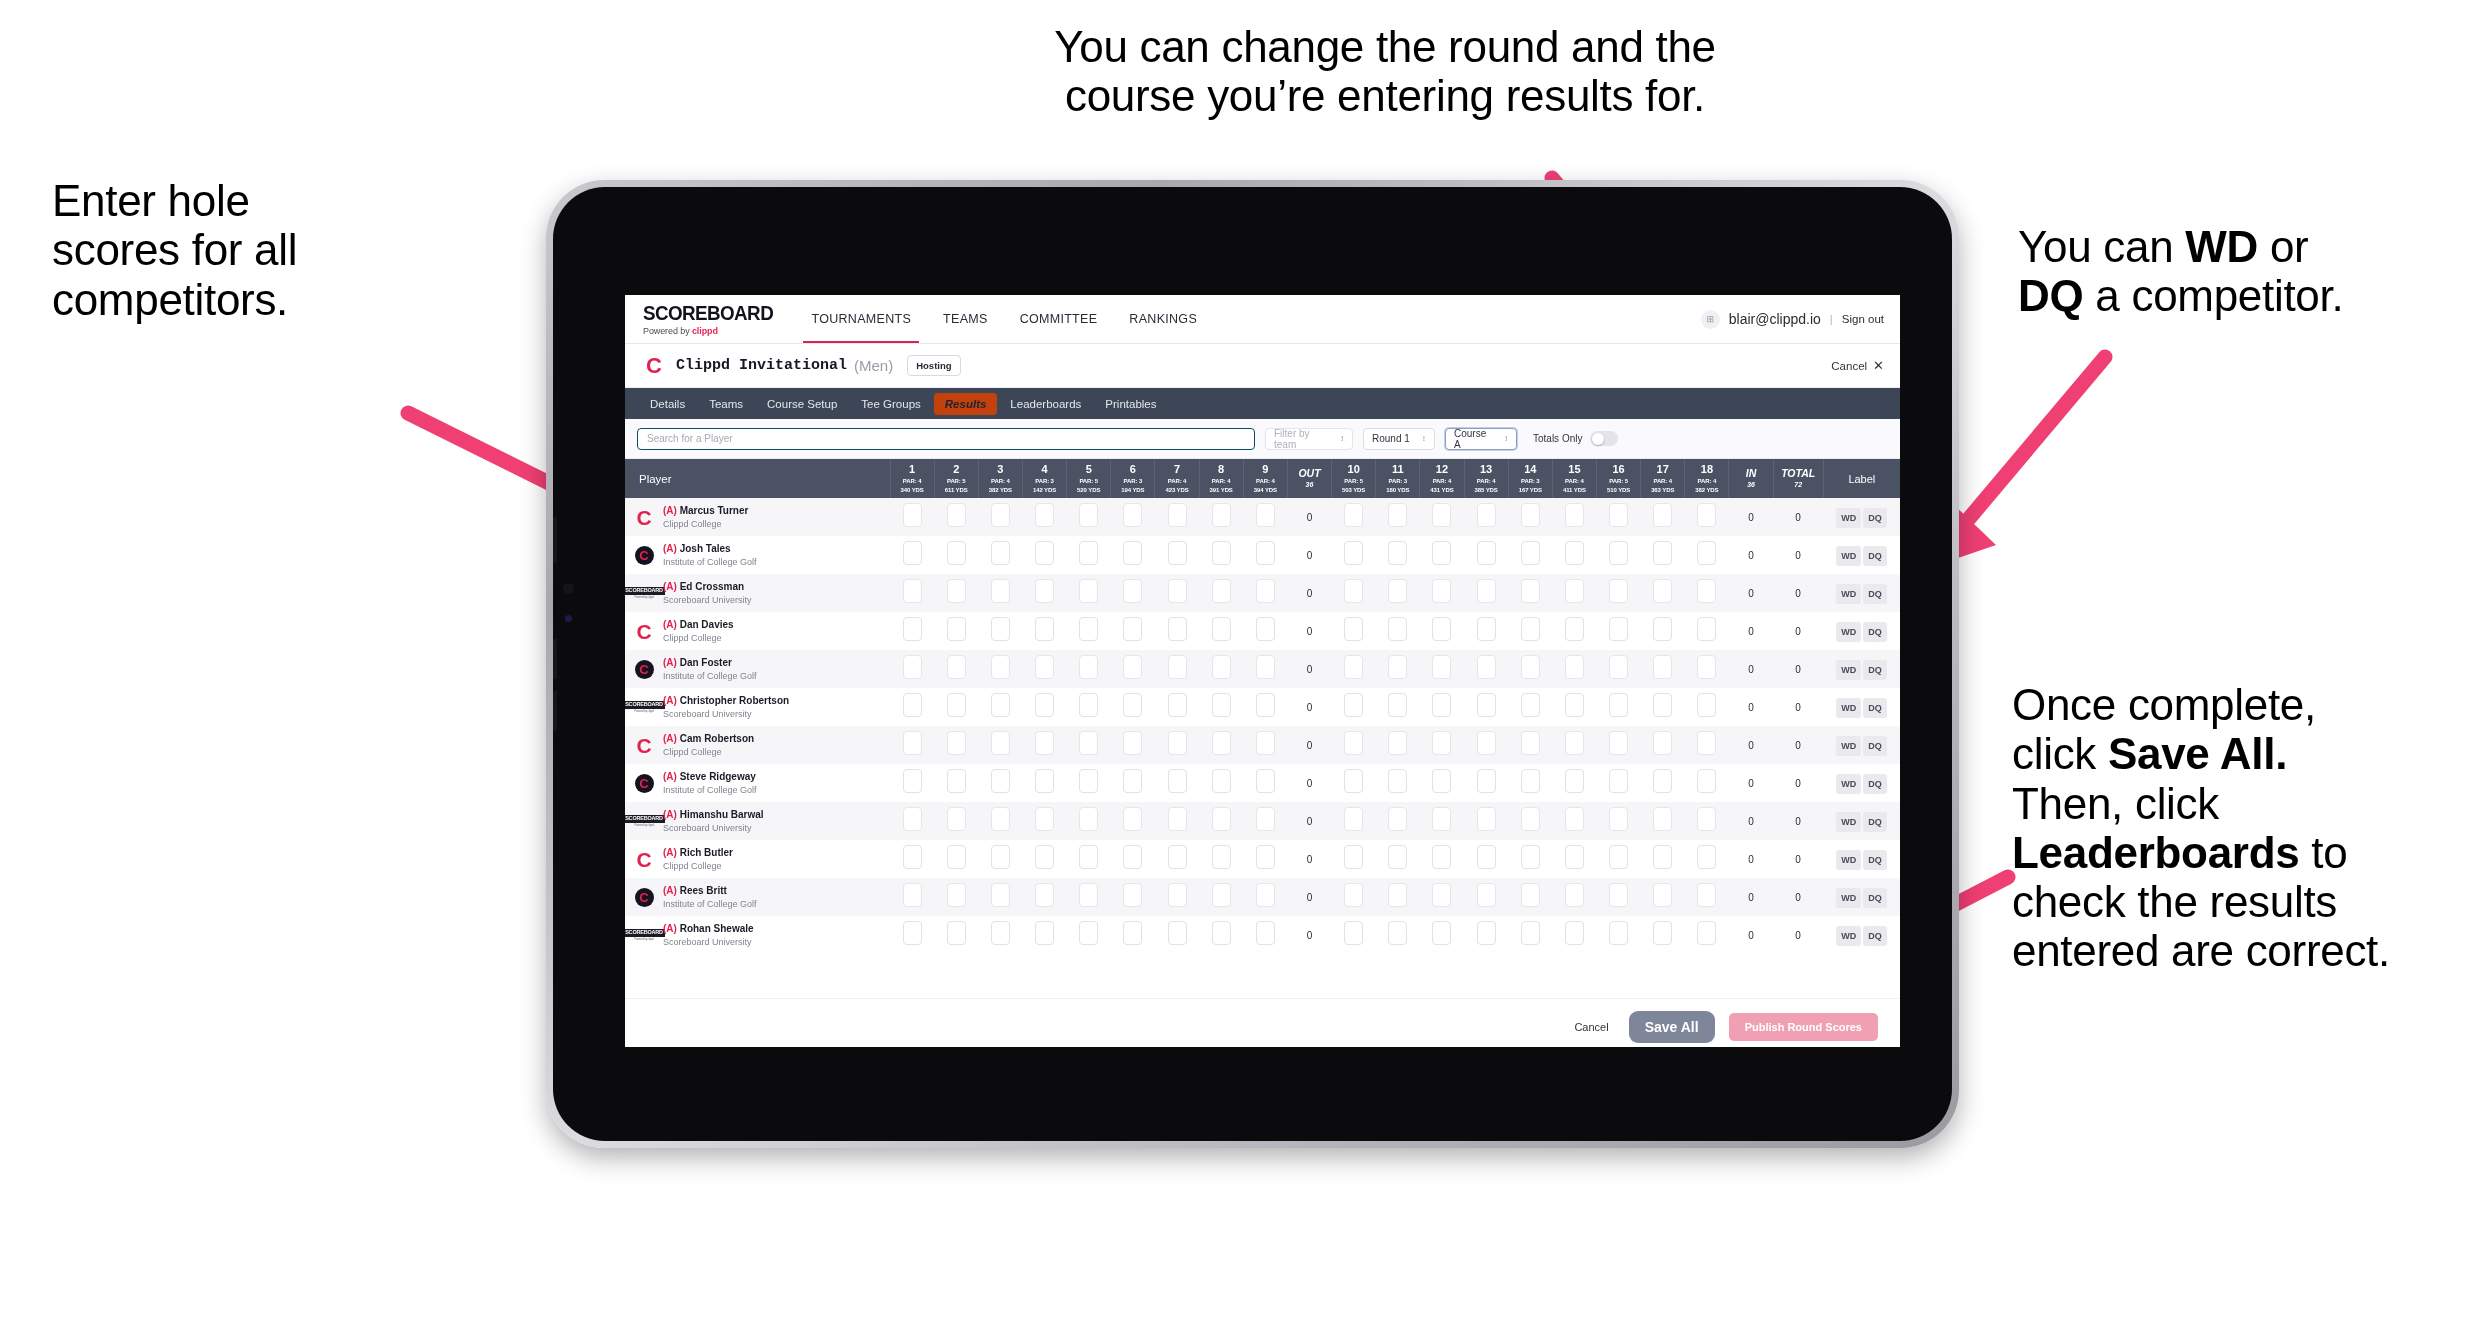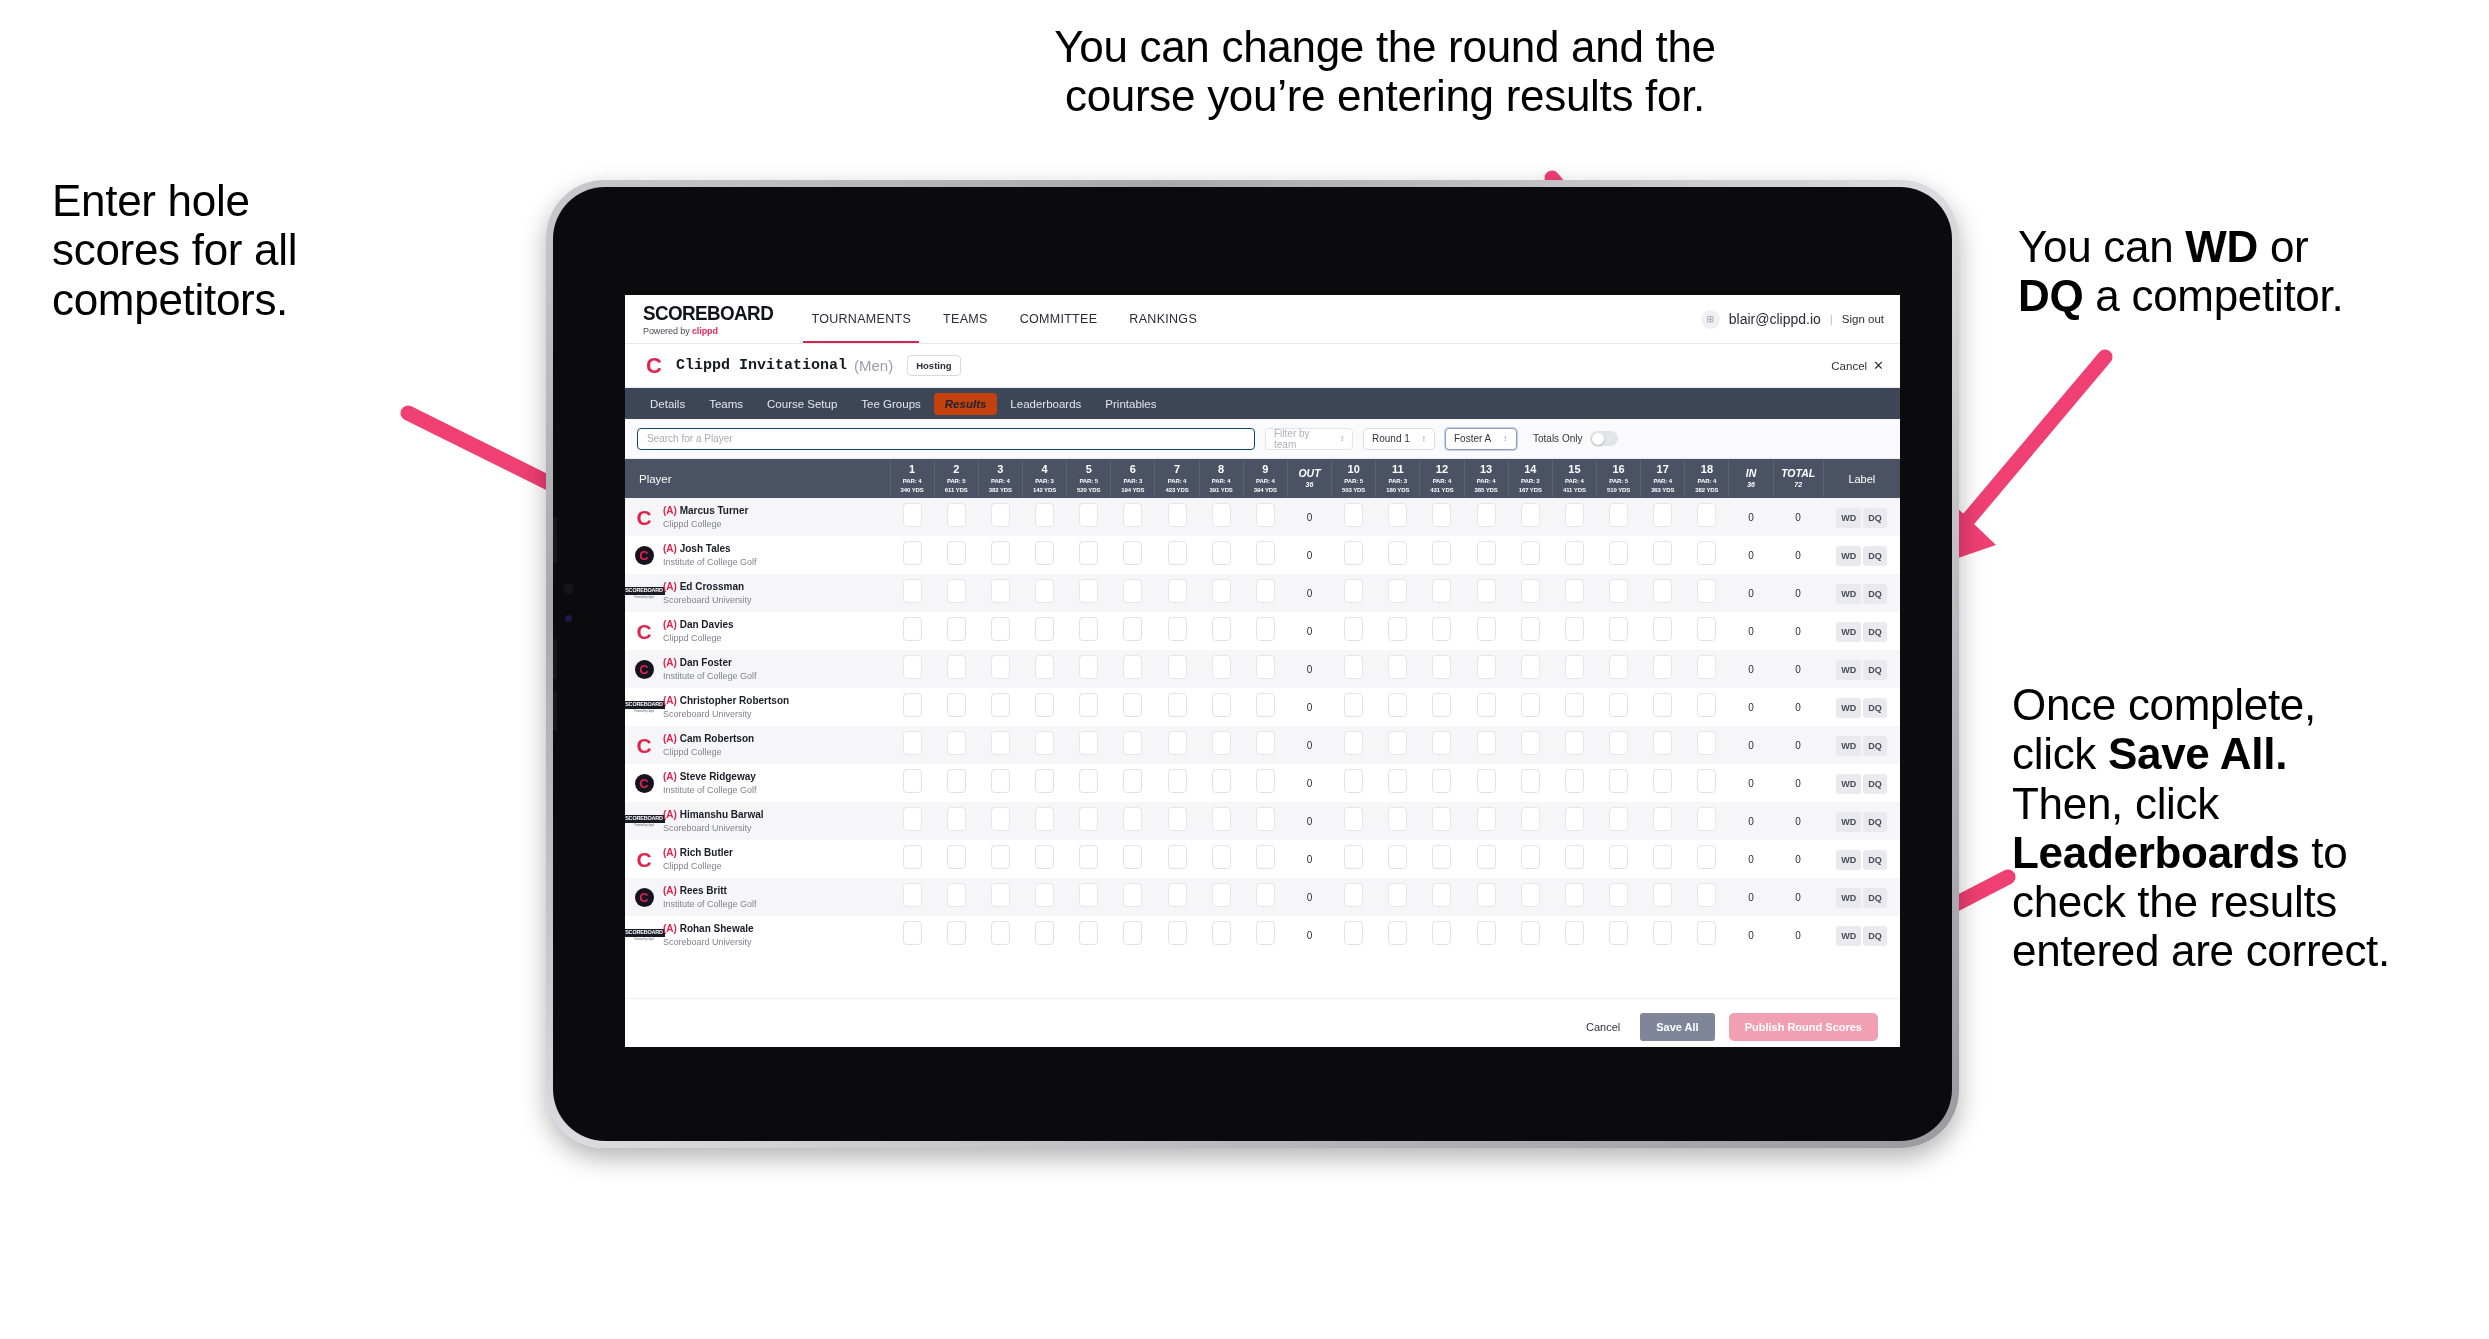--- a/index.html
+++ b/index.html
@@ -214,22 +214,22 @@
   }
   .dq-btn { margin-left:2px; }
 
   
   #tfooter {
     height: 56px; background:#fff; display:flex; align-items:center; justify-content:flex-end;
     padding-right:22px; gap:14px; border-top:1px solid #efeff3;
   }
   #btn-cancel { font-size:11px; color:#33333f; cursor:pointer; padding:0 6px;}
   #btn-save-all {
-    background:#80869a; color:#fff; font-size:11px; font-weight:600;
-    border-radius:3px; padding:8px 16px; cursor:pointer;
+    background:#80869a; color:#fff; font-size:14px; font-weight:600;
+    border-radius:9px; padding:8px 16px; cursor:pointer;
   }
   #btn-publish {
     background:#f0a0b2; color:#fff; font-size:11px; font-weight:600;
     border-radius:5px; padding:8px 16px; cursor:pointer;
   }
   #footer-spacer { height: 44px; background:#fff; }
 </style>
 </head>
 <body>
 
@@ -338,21 +338,21 @@
             </div>
           <div class="selbox ph w1">
               <span>Filter by team</span>
               <span class="caret">↕</span>
             </div>
           <div class="selbox w2">
               <span>Round 1</span>
               <span class="caret">↕</span>
             </div>
           <div class="selbox w3 focus">
-              <span>Foster A</span>
+              <span>Course A</span>
               <span class="caret">↕</span>
             </div>
           <div id="totals-only-wrap">
             <div id="totals-only-label">Totals Only</div>
             <div id="totals-only-toggle"></div>
           </div>
         </div>
 
         <div id="table-wrap">
           <table class="scoretable">

